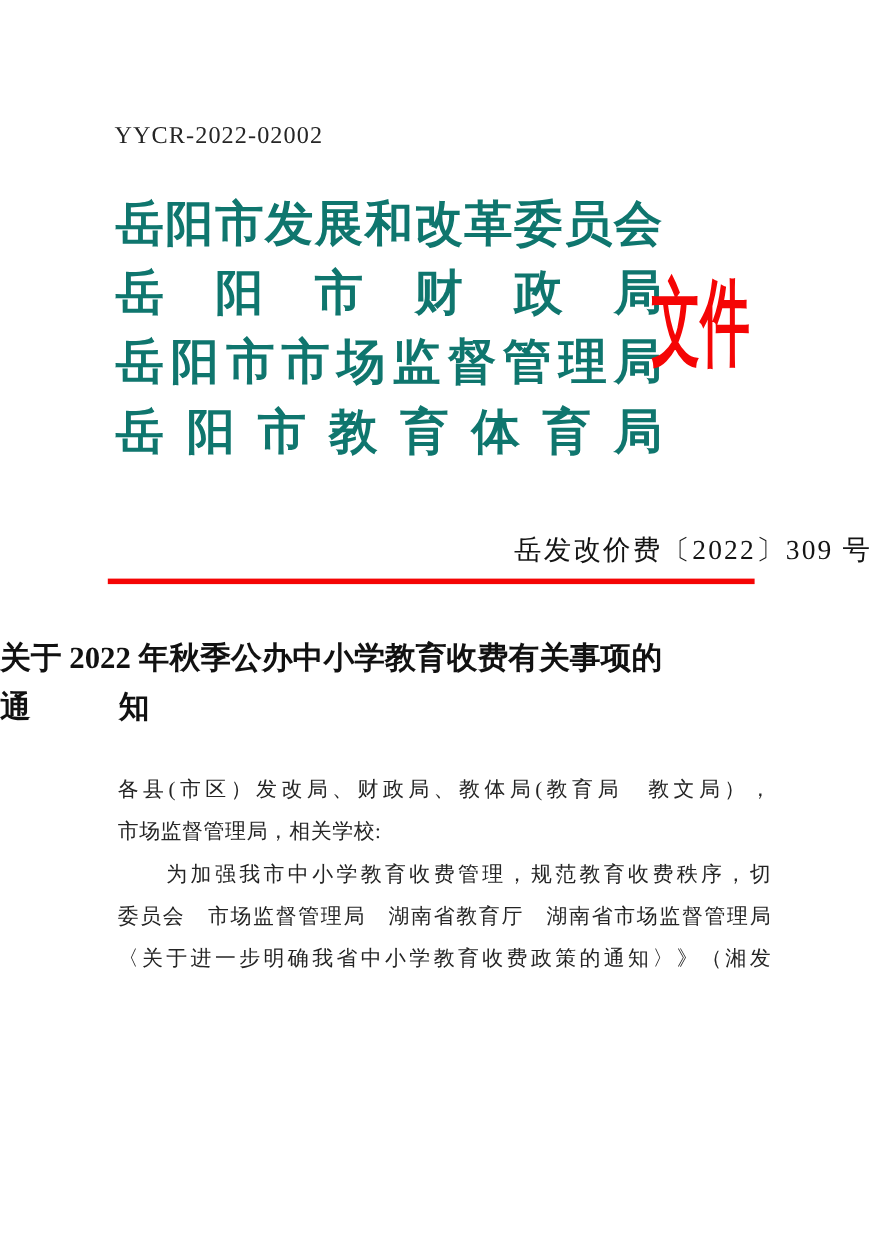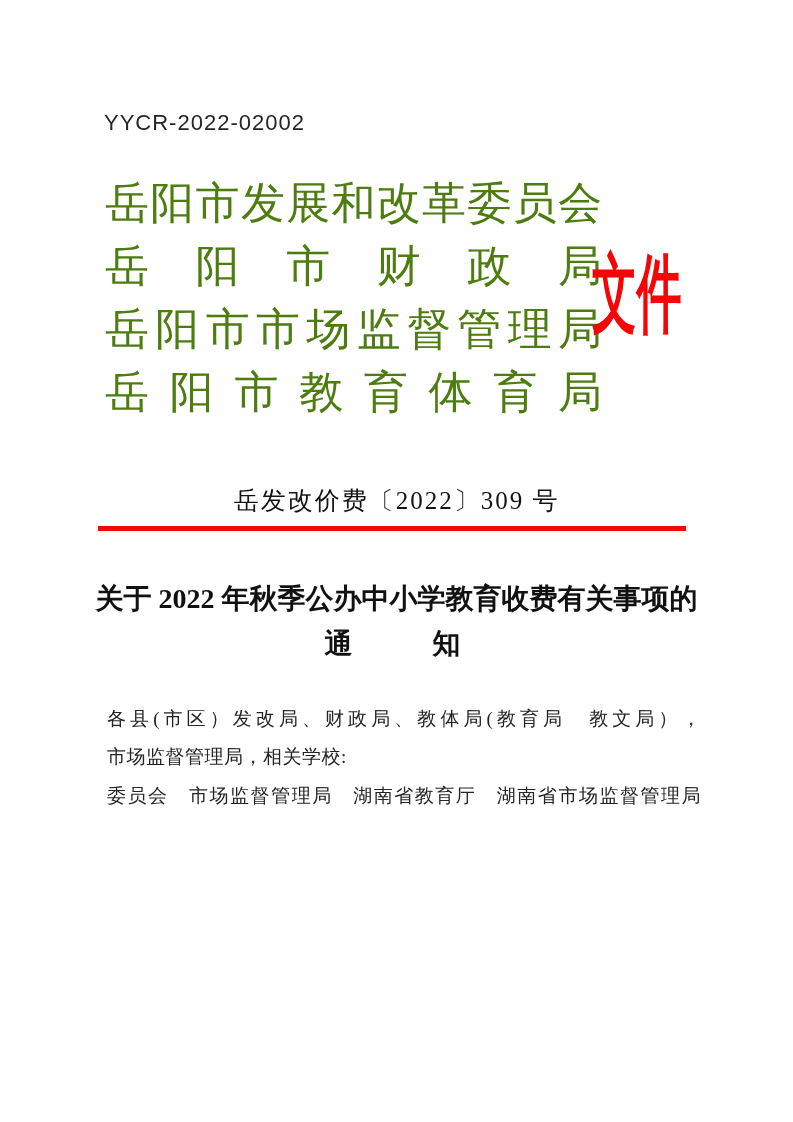--- a/index.html
+++ b/index.html
@@ -18,37 +18,37 @@
   }
 
   
   .serial {
     position: absolute;
     left: 104px;
     top: 110px;
     font-size: 22px;
     letter-spacing: 1px;
     color: #252525;
-    font-family: Liberation Sans, sans-serif;
+    font-family: Liberation Serif, serif;
     white-space: nowrap;
   }
 
   
   .agency-block {
     position: absolute;
     left: 105px;
     top: 172px;
     width: 497px;
   }
   .agency-line {
     height: 63px;
     line-height: 63px;
     font-size: 44px;
-    font-weight: normal;
-    color: #4d7c0f;
+    font-weight: bold;
+    color: #0f766e;
     text-align: justify;
     text-align-last: justify;
     text-justify: inter-character;
     white-space: nowrap;
     letter-spacing: 0;
   }
 
   
   .doc-suffix {
     position: absolute;
@@ -62,21 +62,21 @@
     transform-origin: left top;
     white-space: nowrap;
   }
 
   
   .doc-number {
     position: absolute;
     left: 0;
     top: 485px;
     width: 793px;
-    text-align: center;
+    text-align: right;
     font-size: 25px;
     line-height: 32px;
     letter-spacing: 2px;
     color: #141414;
     white-space: nowrap;
   }
 
   
   .red-rule {
     position: absolute;
@@ -86,21 +86,20 @@
     height: 5px;
     background: #f50505;
   }
 
   
   .title-block {
     position: absolute;
     left: 0;
     top: 576px;
     width: 793px;
-    text-align: center;
     font-weight: bold;
     color: #111111;
     font-size: 28px;
     line-height: 45px;
   }
   .title-line2 {
     letter-spacing: 8px;
   }
 
   
@@ -147,16 +146,18 @@
   <div class="red-rule"></div>
 
   <div class="title-block">
     <div class="title-line1">关于 2022 年秋季公办中小学教育收费有关事项的</div>
     <div class="title-line2">通　　知</div>
   </div>
 
   <div class="body-block">
     <div class="bline">各县(市区）发改局、财政局、教体局(教育局　教文局），</div>
     <div class="bline short">市场监督管理局，相关学校:</div>
+    <div class="bline">　　为加强我市中小学教育收费管理，规范教育收费秩序，切</div>
     <div class="bline">委员会　市场监督管理局　湖南省教育厅　湖南省市场监督管理局</div>
+    <div class="bline">〈关于进一步明确我省中小学教育收费政策的通知〉》（湘发</div>
   </div>
 
 </div>
 
 </body></html>

